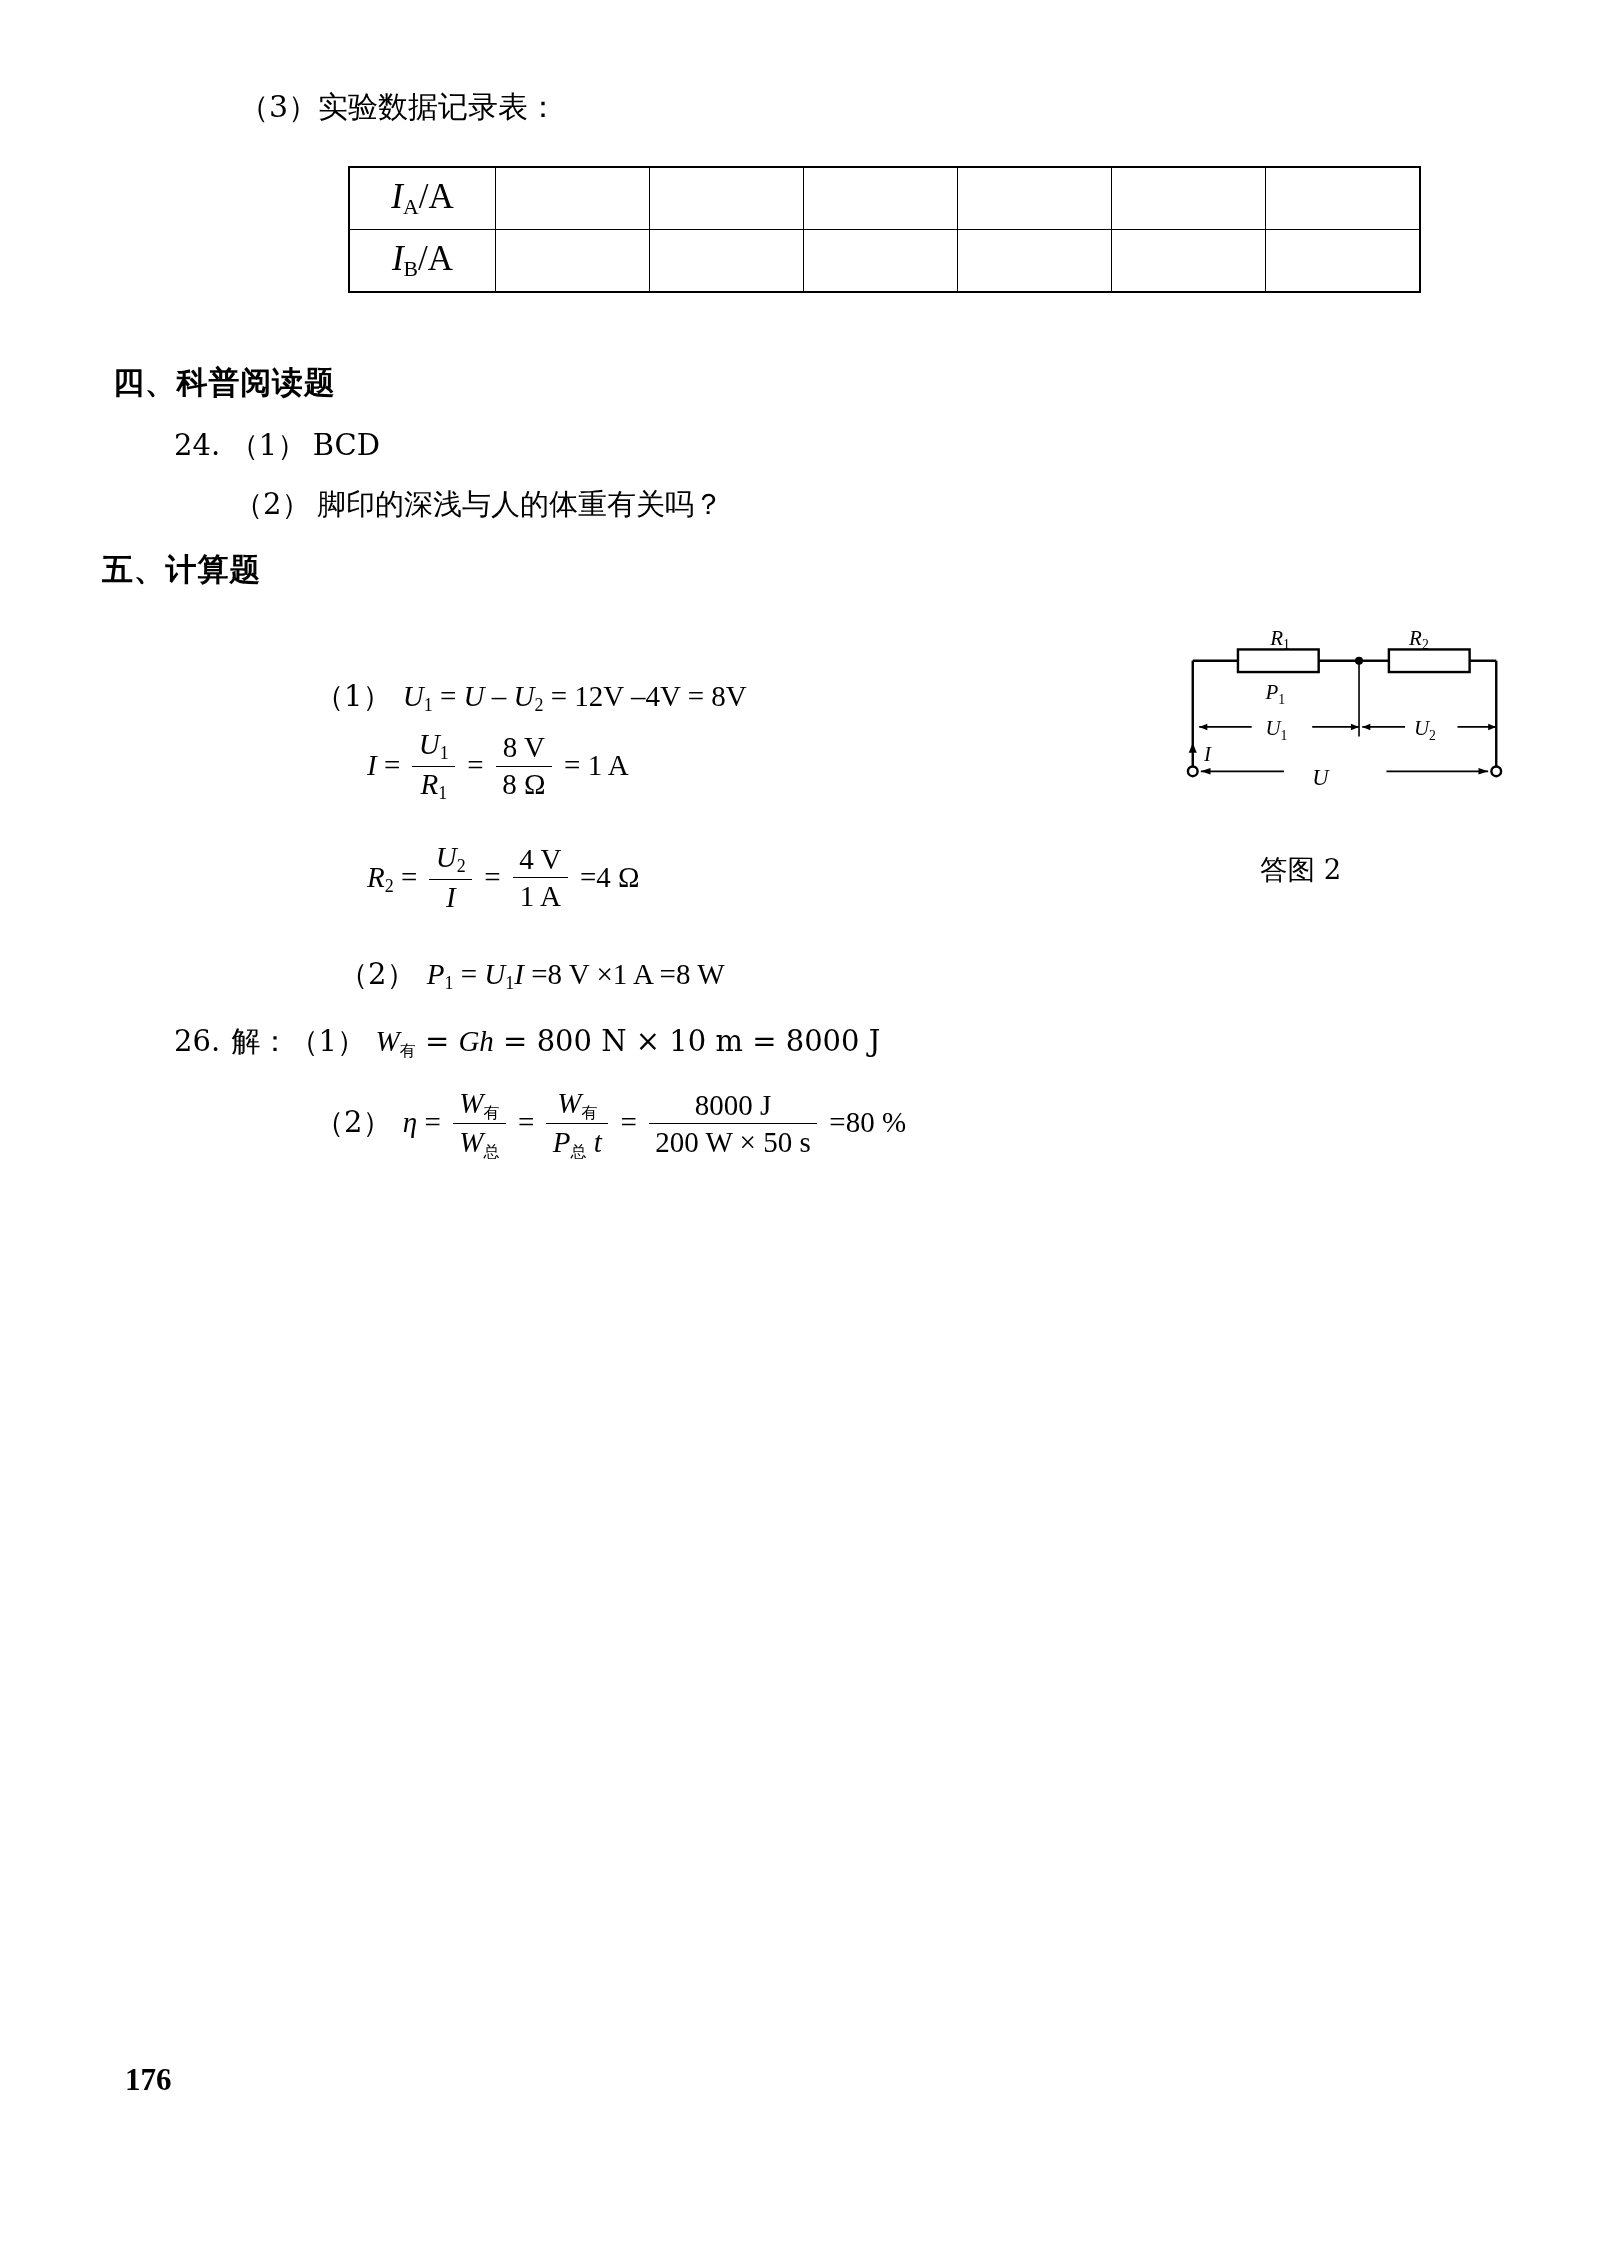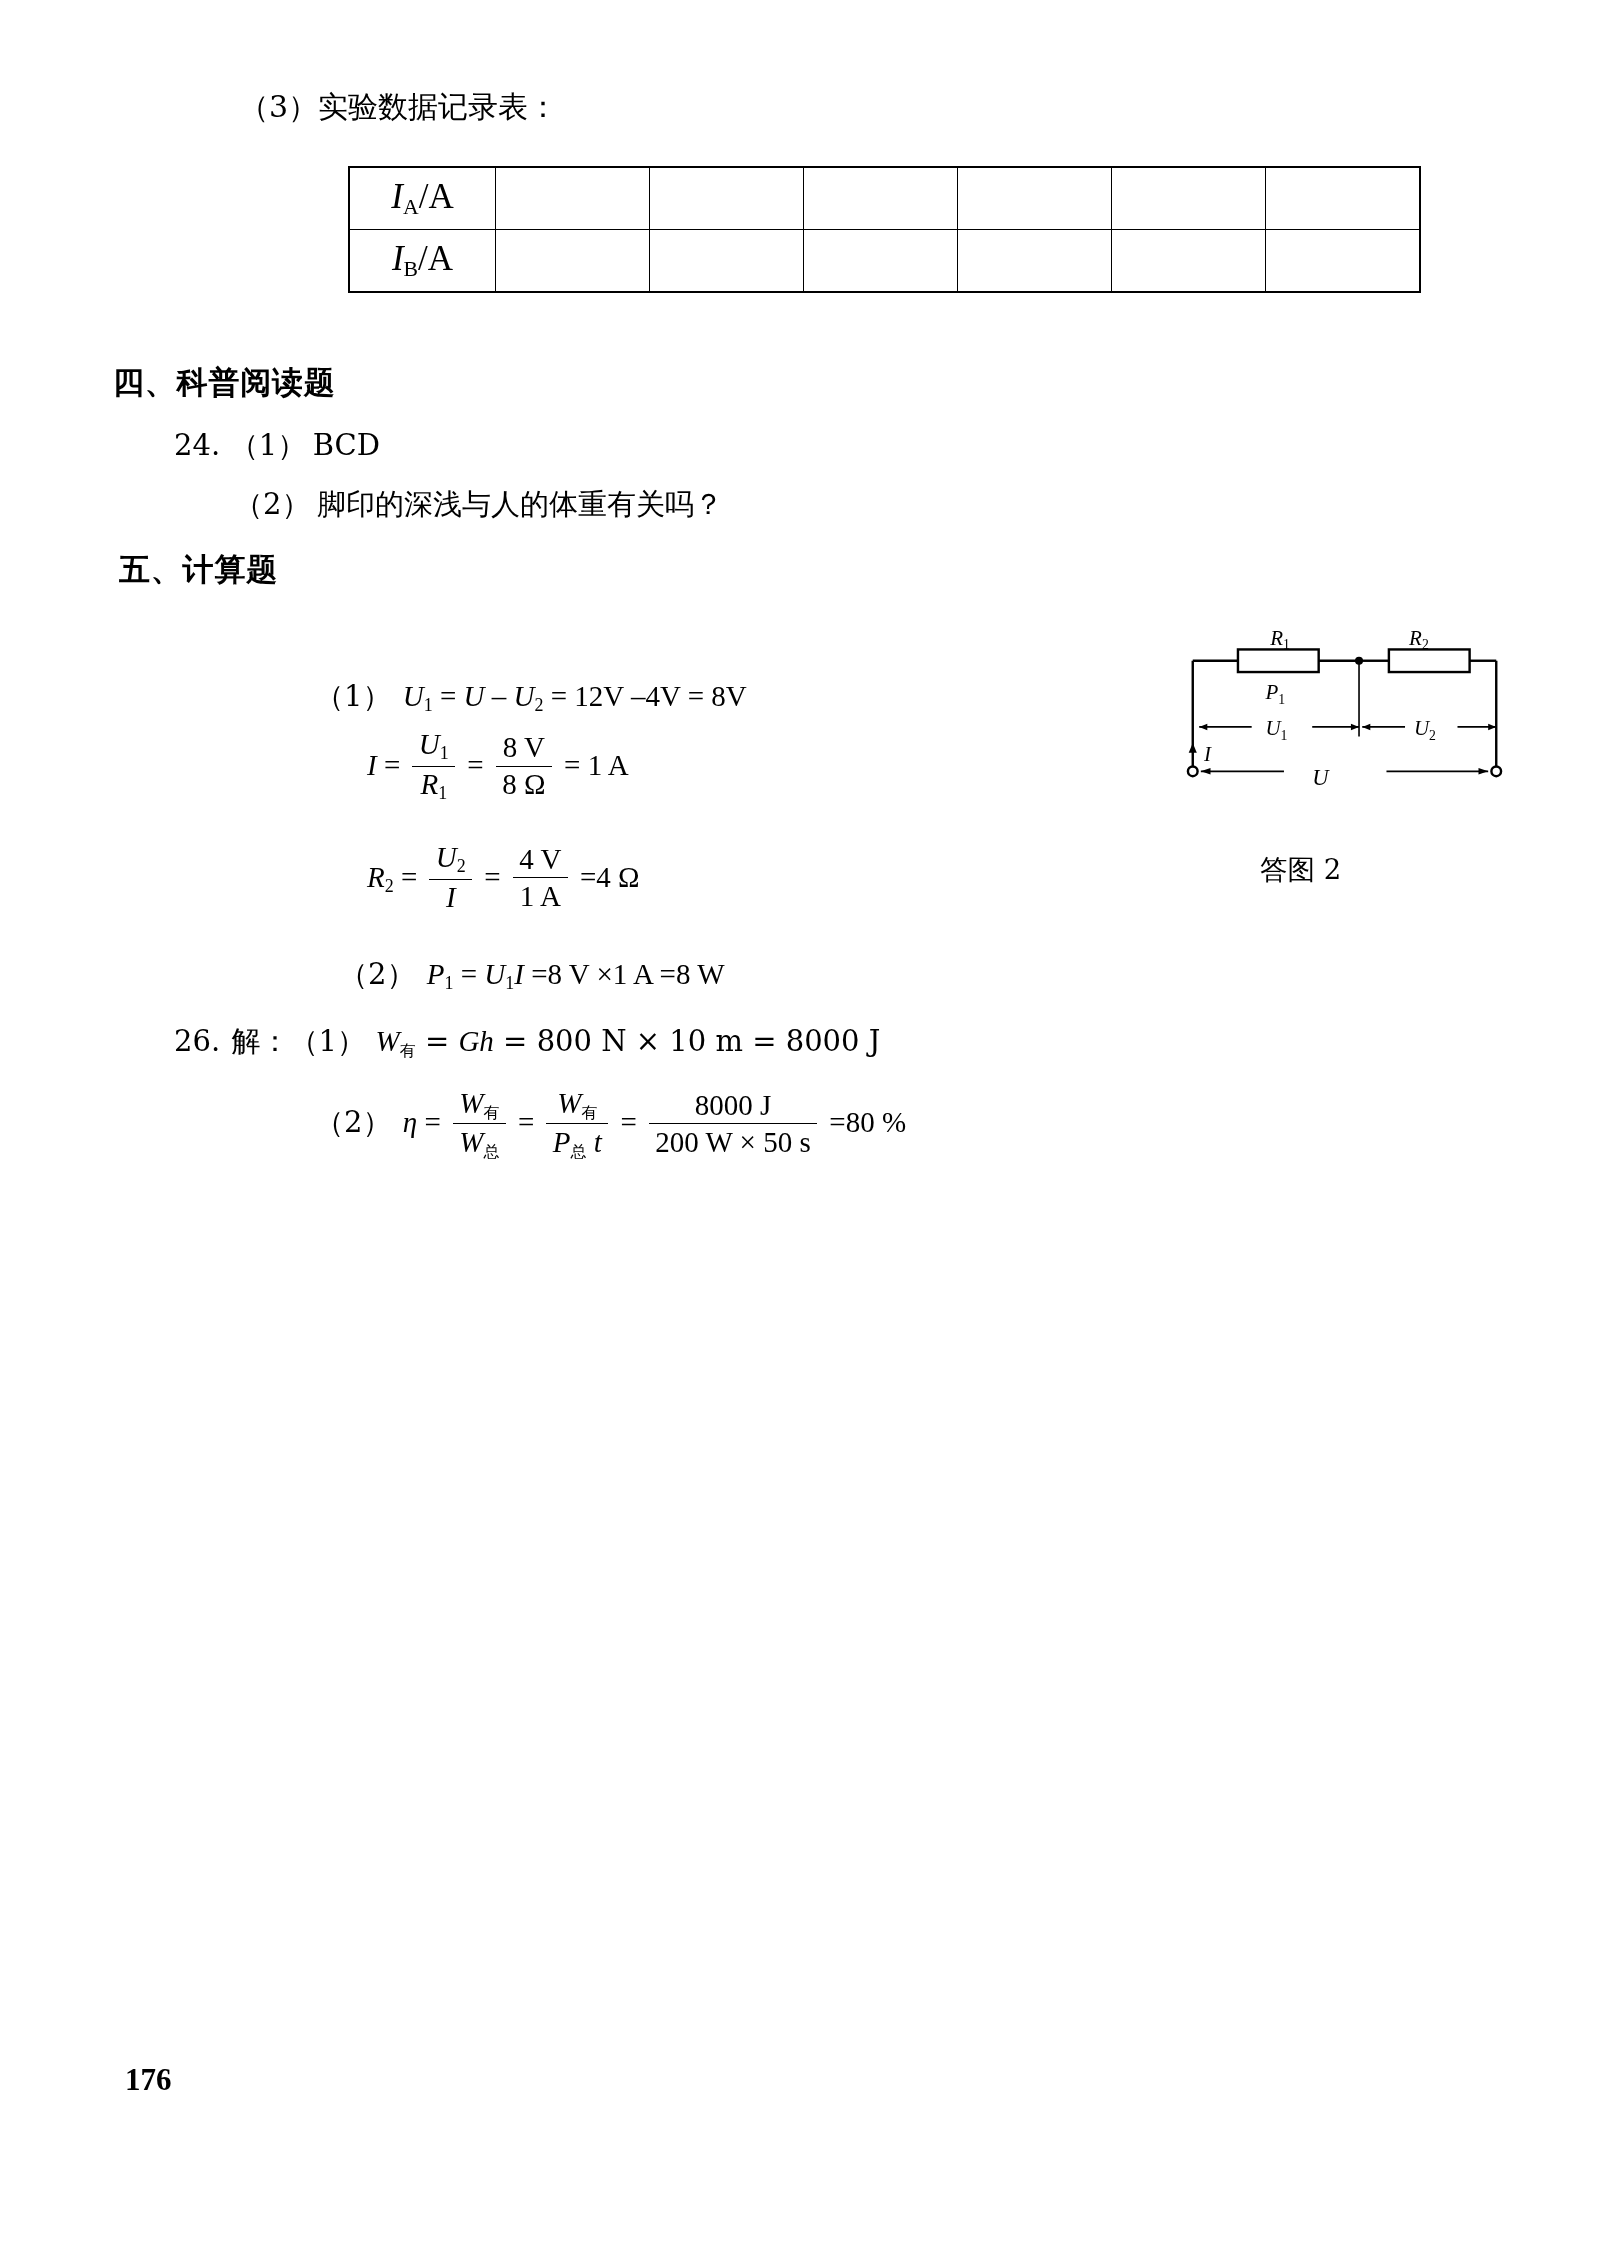--- a/index.html
+++ b/index.html
@@ -80,21 +80,21 @@
   #data-table td.label-cell { width: 145px; }
   #data-table td.blank-cell { width: 153px; }
   #data-table { border: 2.4px solid #000; }
 
   
   #sect-4 { left: 113px; top: 362px; }
   #q24-1 { left: 174px; top: 426px; }
   #q24-2 { left: 234px; top: 485px; }
 
   
-  #sect-5 { left: 119px; top: 549px; }
+  #sect-5 { left: 102px; top: 549px; }
   #q25-line { left: 174px; top: 614px; }
 
   #q25-1 { left: 315px; top: 677px; }
   #q25-I { left: 367px; top: 731px; }
   #q25-R2 { left: 367px; top: 844px; }
   #q25-2 { left: 315px; top: 955px; margin-left: 24px; }
 
   #q26-line { left: 174px; top: 1022px; }
   #q26-2 { left: 315px; top: 1090px; }
 

